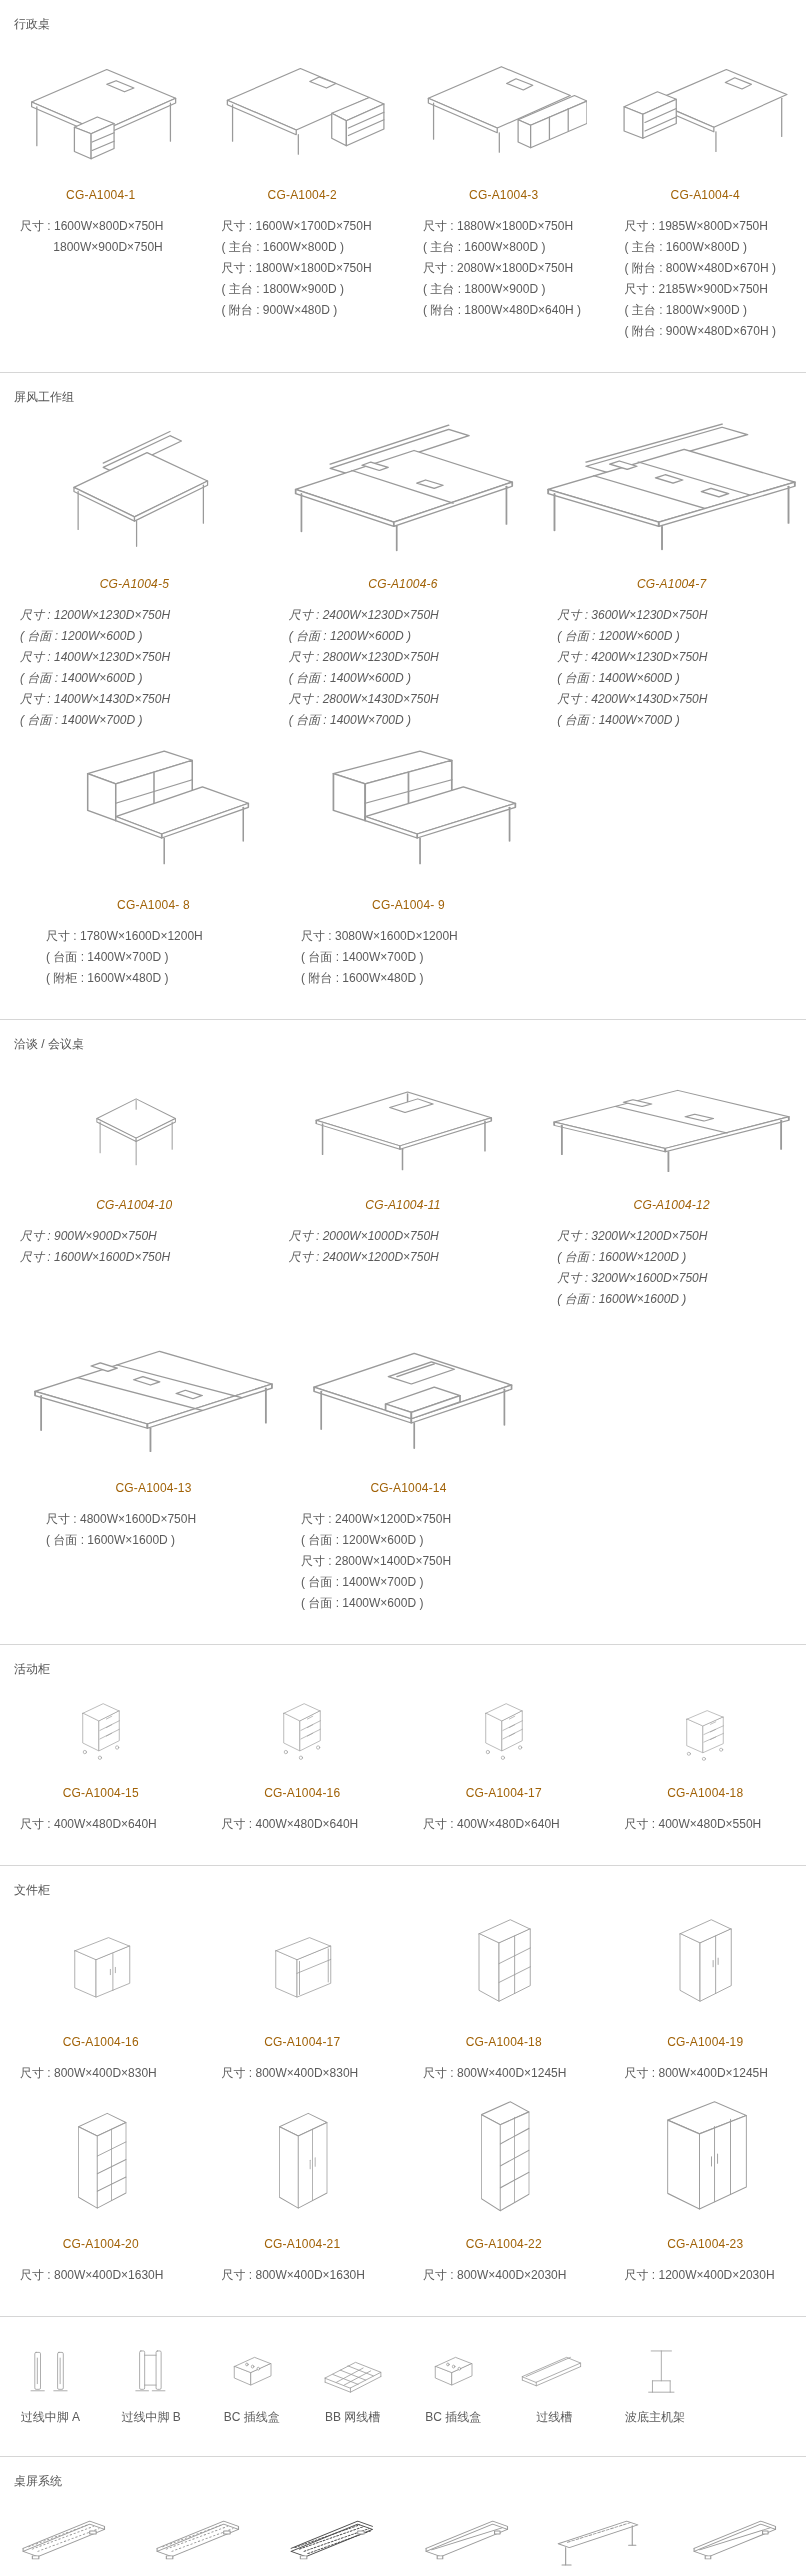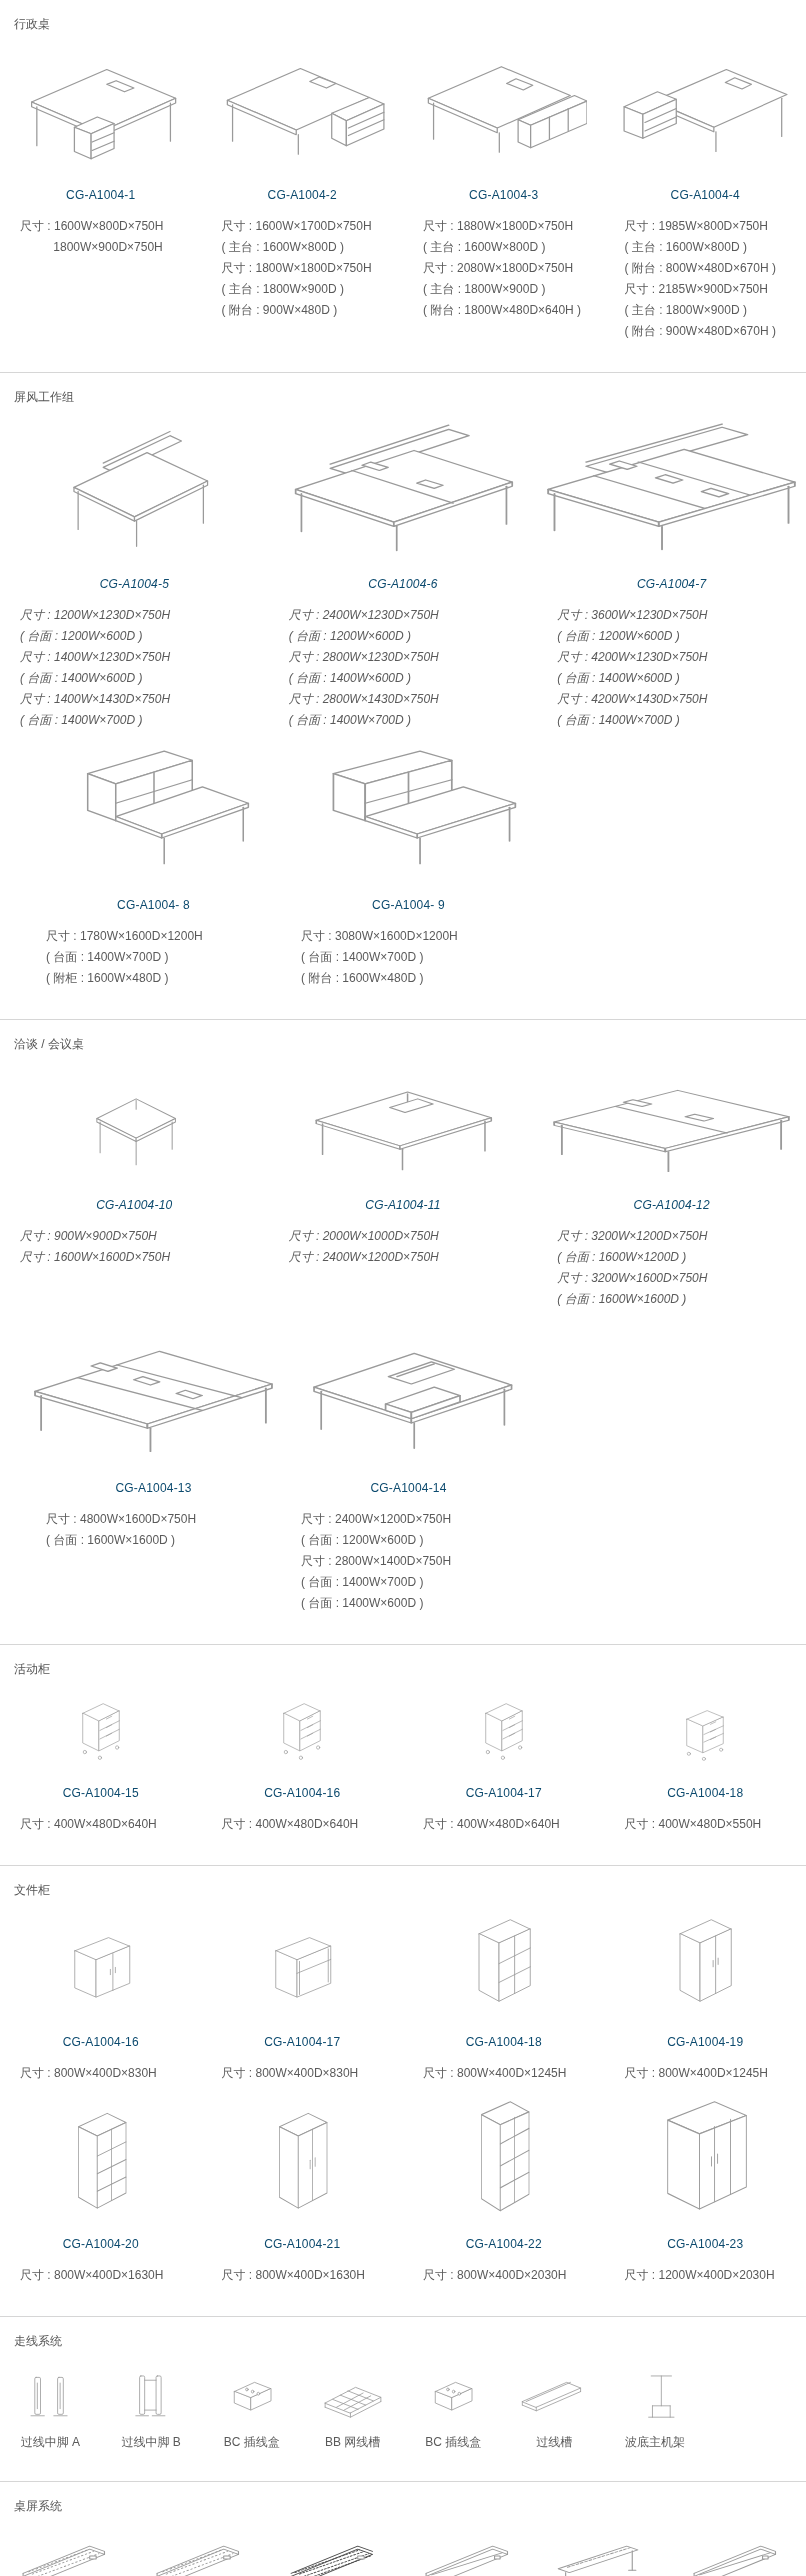--- a/index.html
+++ b/index.html
@@ -11,21 +11,21 @@
   .row{display:flex;margin-top:16px;}
   .g4 > .card{width:25%;}
   .g3 > .card{width:33.333%;font-style:italic;}
   .g8 > .card{width:12.5%;}
   .g6 > .card{width:16.666%;}
   .f2{padding-left:26px;}
   .f2 > .card{width:255px;}
   .card{box-sizing:border-box;padding:0 6px;}
   .iconbox{display:flex;align-items:flex-end;justify-content:center;}
   .art{display:block;stroke:#9a9a9a;fill:#ffffff;stroke-width:1.2;stroke-linejoin:round;stroke-linecap:round;}
-  .code{text-align:center;font-size:12px;color:#0c4a6e;margin-top:18px;letter-spacing:0.2px;}
+  .code{text-align:center;font-size:12px;color:#a16207;margin-top:18px;letter-spacing:0.2px;}
   .specs{font-size:12px;line-height:21px;white-space:pre;padding-left:14px;margin-top:14px;}
   .hw-name{font-size:12px;text-align:center;margin-top:4px;}
   .sec-cable-management .iconbox,.sec-desk-screens .iconbox{justify-content:center;}
 </style>
 </head>
 <body>
 
 <svg width="0" height="0" style="position:absolute" aria-hidden="true">
 <defs>
   <symbol id="sy-desk" viewBox="0 0 160 130">
@@ -627,21 +627,20 @@
               <use href="#sy-cab-xtall-wide"></use>
             </svg>
           </div>
           <div class="code">CG-A1004-23</div>
           <div class="specs"><div>尺寸 : 1200W×400D×2030H</div></div>
         </div>
       </div>
     </section>
     <div class="divider"></div>
     <section class="section sec-cable-management">
-      <div class="sec-title">走线系统</div>
       <div class="row g8">
         <div class="card">
           <div class="iconbox" style="height: 64px;">
             <svg class="art" width="76" height="64" viewBox="0 0 120 90" preserveAspectRatio="none">
               <use href="#sy-hw-leg-a"></use>
             </svg>
           </div>
           <div class="hw-name">过线中脚 A</div>
         </div>
         <div class="card">

